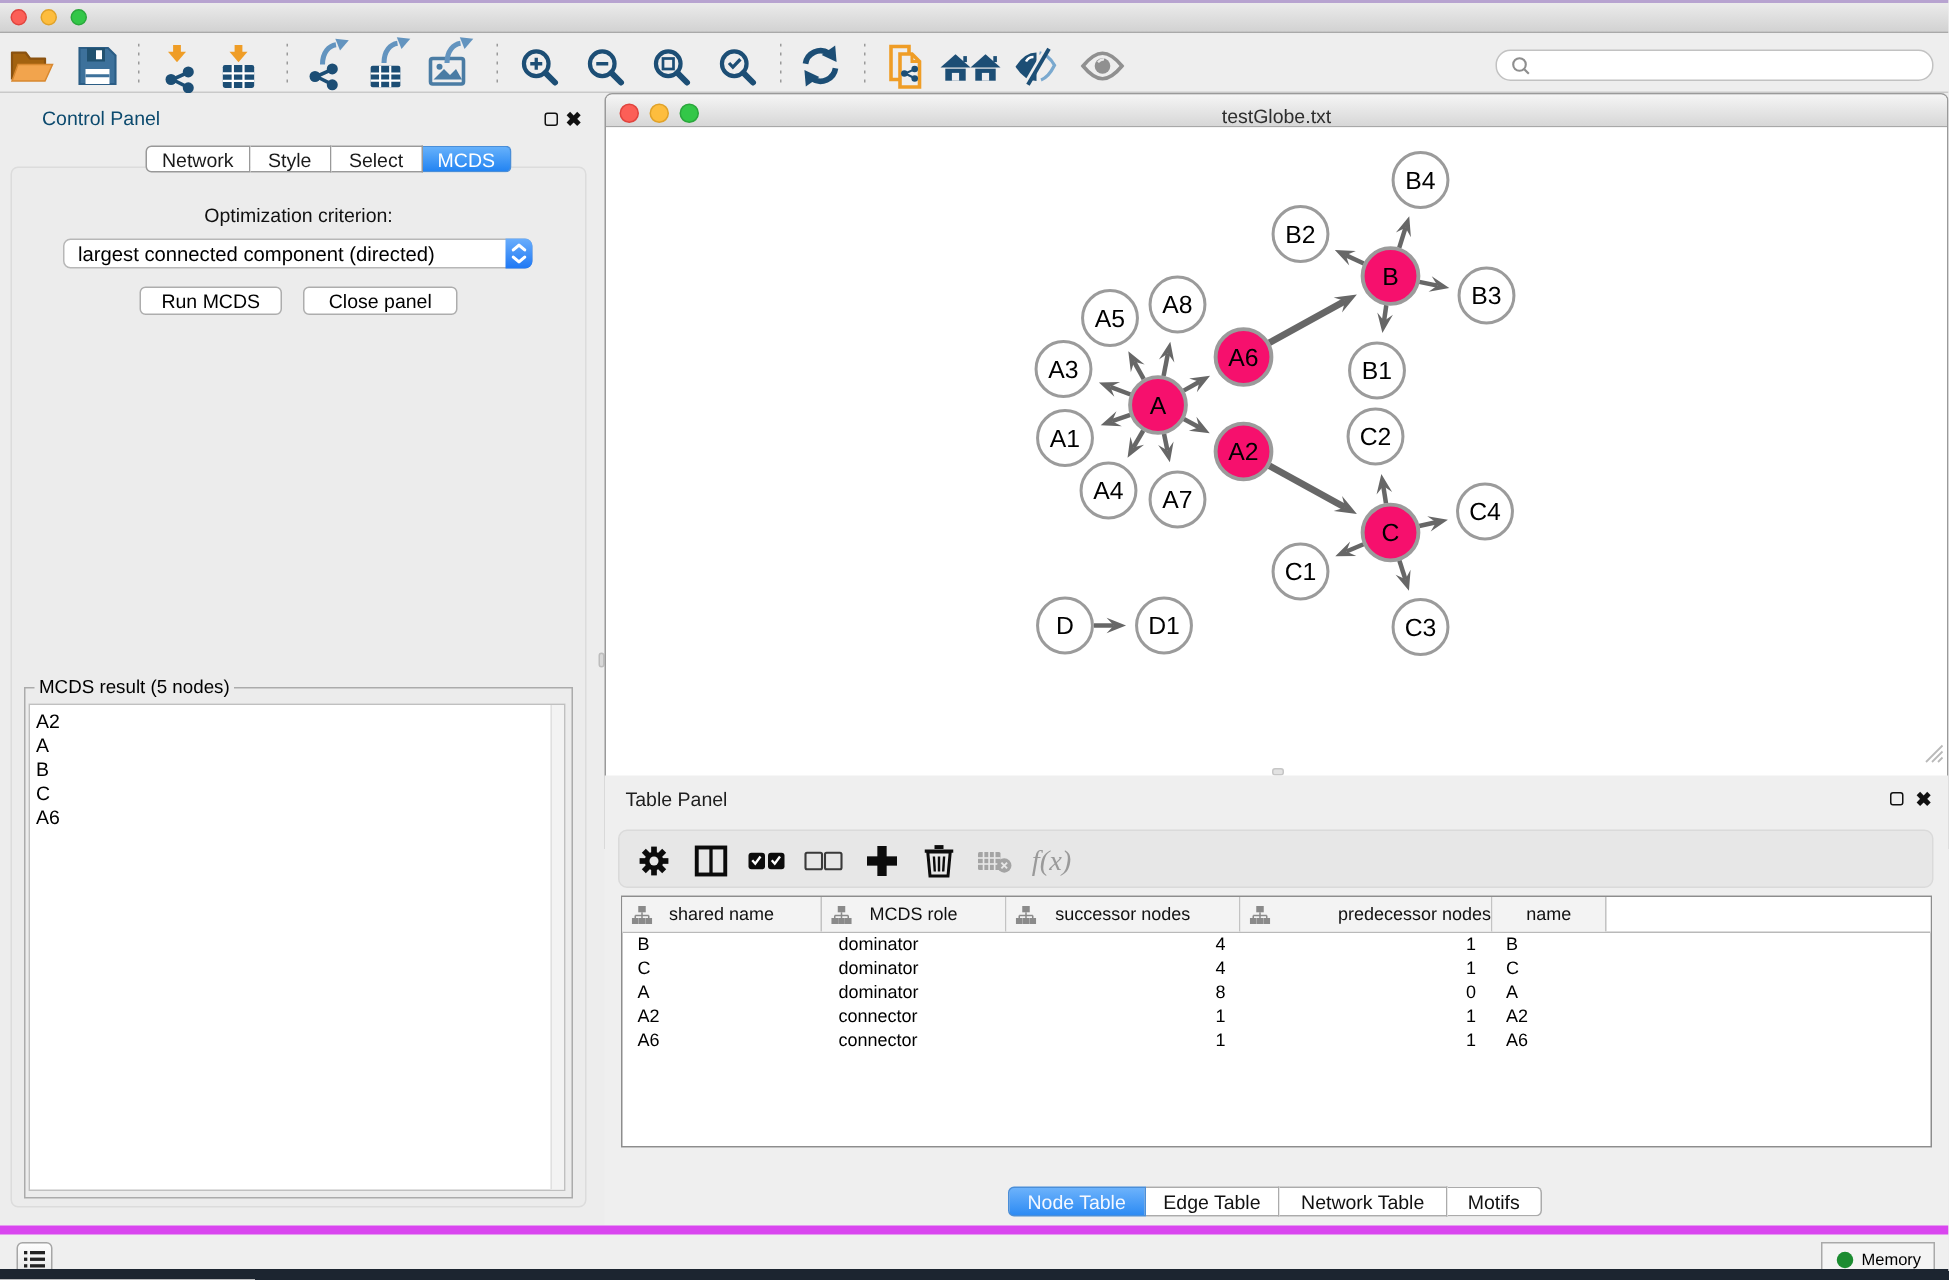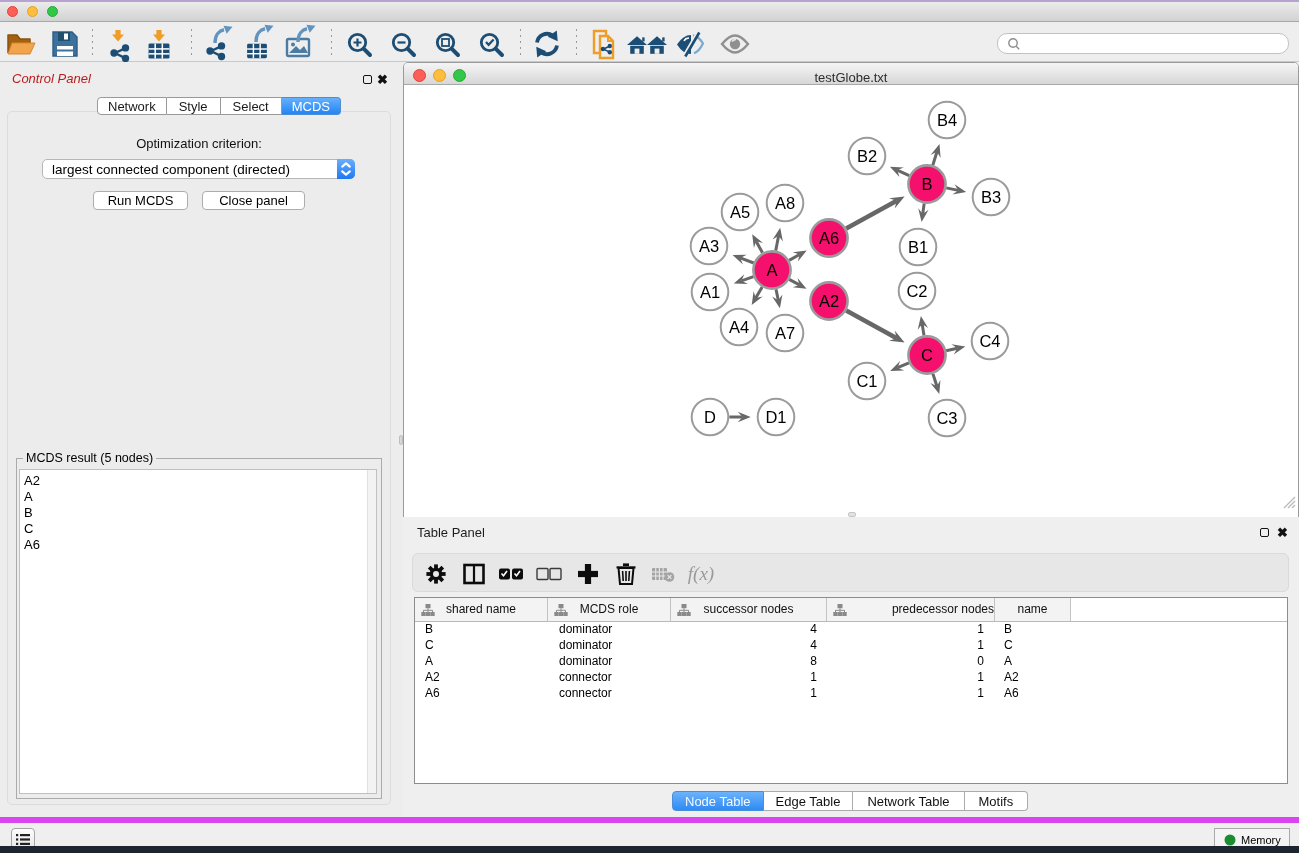--- a/index.html
+++ b/index.html
@@ -14,21 +14,21 @@
   #titletext { left:0; top:5px; width:1299px; text-align:center; font-size:13px; color:#3c3c3c; }
   
   #toolbar { left:0; top:23px; width:1299px; height:39px; background:#eeeeee; border-bottom:1px solid #c9c9c9; }
   .tsep { position:absolute; top:6px; height:28px; width:1px;
      background-image:linear-gradient(#9a9a9a 33%, rgba(255,255,255,0) 0%);
      background-size:1px 6px; background-repeat:repeat-y; }
   #searchbox { left:997px; top:10px; width:292px; height:21px; background:#fff;
      border:1px solid #c2c2c2; border-radius:10px; }
   
   #cpanel { left:0; top:62px; width:398px; height:755px; background:#ededed; }
-  #cp-title { left:12px; top:9px; font-size:13px; color:#b91c1c;font-style:italic; }
+  #cp-title { left:28px; top:9px; font-size:13px; color:#0c4a6e; }
   .floatico { position:absolute; width:9px; height:9px; border:1.5px solid #111; border-radius:2px; }
   .xico { position:absolute; font-size:13px; font-weight:bold; color:#111; line-height:10px; }
   #cp-body { left:7px; top:49px; width:384px; height:694px; background:#ececec;
      border:1px solid #dcdcdc; border-radius:5px; }
   .tabrow { position:absolute; display:flex;padding-left:19px; }
   .tab { height:18px; line-height:17px; font-size:13px; color:#1a1a1a; text-align:center;
      background:#fff; border:1px solid #999; border-left:none; padding:0 10px; }
   .tab.first { border-left:1px solid #999; border-radius:4px 0 0 4px; }
   .tab.last { border-radius:0 4px 4px 0; }
   .tab.sel { background:linear-gradient(#66b1fb,#2384f2); color:#fff; border-color:#4a8ed8; }
@@ -53,21 +53,21 @@
      border:1px solid #9a9a9a; border-radius:5px 5px 0 0; }
   #nw-titlebar { position:absolute; left:0; top:0; width:100%; height:22px;
      background:linear-gradient(#f5f5f5,#d7d7d7); border-bottom:1px solid #a8a8a8; border-radius:4px 4px 0 0; }
   #nw-title { position:absolute; left:0; top:7px; width:100%; text-align:center; font-size:13px; color:#2e2e2e; }
   #graphbox { position:absolute; left:0px; top:22px; width:894px; height:426px; background:#fff; overflow:hidden; }
   
   #tpanel { left:403px; top:517px; width:896px; height:300px; background:#efefef; }
   #tp-title { left:14px; top:8px; font-size:13px; color:#1e1e1e; position:absolute; }
   #tp-toolbar { position:absolute; left:9px; top:36px; width:877px; height:39px; background:#e7e7e7;
      border:1px solid #dadada; border-radius:6px; }
-  #tbl { position:absolute; left:11px; top:80px; width:874px; height:187px; background:#fff; border:1px solid #8d8d8d; }
+  #tbl { position:absolute; left:11px; top:80px; width:874px; height:168px; background:#fff; border:1px solid #8d8d8d; }
   .th { position:absolute; top:0; height:23px; background:#f3f3f3; border-right:1px solid #c3c3c3;
       font-size:12px; color:#111; text-align:center; line-height:23px; }
   #thead { position:absolute; left:0; top:0; width:100%; height:24px; border-bottom:1px solid #b9b9b9; background:#fff; }
   .td { position:absolute; font-size:12px; color:#000; height:16px; line-height:16px; }
   
   #btabs { position:absolute; left:269px; top:274px; display:flex; }
   .btab { height:20px; line-height:19px; font-size:13px; color:#111; background:#fff;
      border:1px solid #ababab; border-left:none; padding:0 12px; }
   .btab.first { border-left:1px solid #ababab; border-radius:4px 0 0 4px; }
   .btab.last { border-radius:0 4px 4px 0; }

